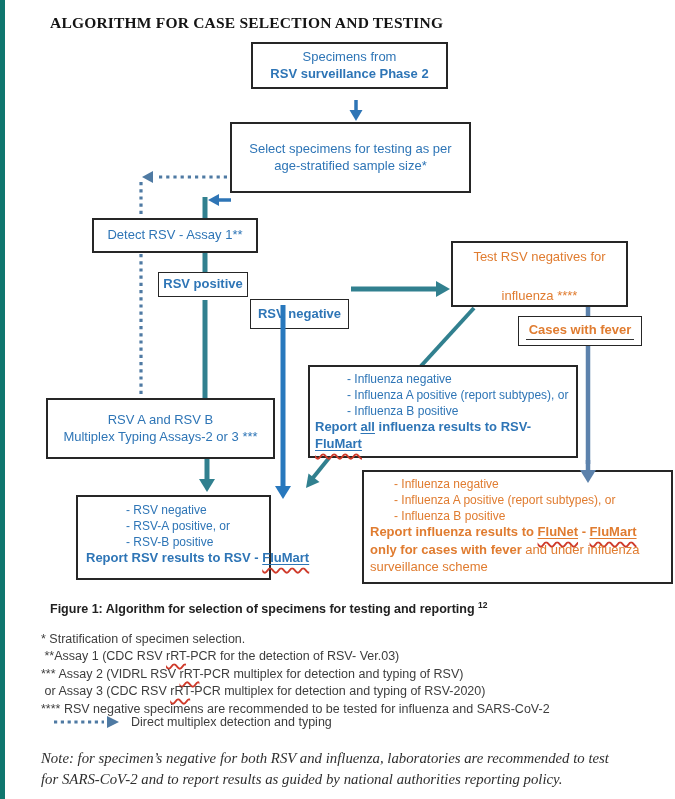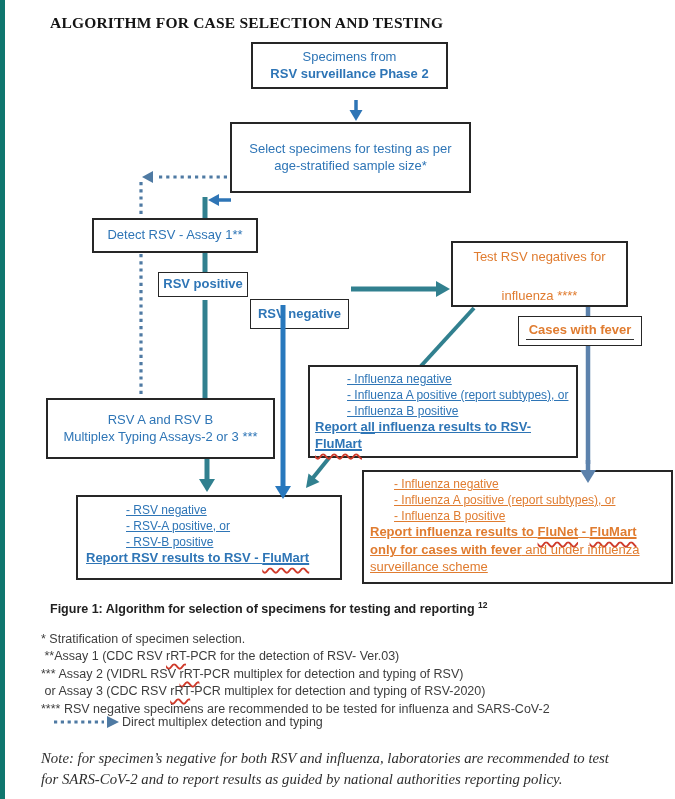--- a/index.html
+++ b/index.html
@@ -4,34 +4,34 @@
 <style>
   html,body{margin:0;padding:0;background:#fff;}
   #page{position:relative;width:675px;height:799px;background:#fff;overflow:hidden;
         font-family:"Liberation Sans",sans-serif;border-left:5px solid #0f766e;}
   svg.layer{position:absolute;left:0;top:0;pointer-events:none;}
   .box{position:absolute;background:#fff;border:2px solid #262626;box-sizing:border-box;
        color:#2E75B6;font-size:13px;line-height:1.3;display:flex;flex-direction:column;
        justify-content:center;align-items:center;text-align:center;z-index:2;}
   .box .bold{font-weight:bold;}
   .orange{color:#E07C30;}
-  .leftbox{align-items:flex-start;text-align:left;justify-content:flex-start;text-decoration:underline;}
+  .leftbox{align-items:flex-start;text-align:left;justify-content:flex-start;}
   .items{font-size:12px;white-space:nowrap;line-height:1.32;}
   .reportline{font-weight:bold;font-size:13px;white-space:nowrap;line-height:1.3;}
   .link{text-decoration:underline wavy #cf3a2a;text-decoration-thickness:1.5px;text-underline-offset:5px;}
   .link .inner{text-decoration:underline solid currentColor;text-decoration-thickness:1.2px;text-underline-offset:2px;}
   .wavy{text-decoration:underline wavy #cf3a2a;text-decoration-thickness:1.5px;text-underline-offset:3px;}
   .ul{text-decoration:underline solid currentColor;text-decoration-thickness:1.2px;text-underline-offset:2px;}
   .title{position:absolute;left:45px;top:14px;font-family:"Liberation Serif",serif;
          font-weight:bold;font-size:15.5px;color:#141414;letter-spacing:.2px;z-index:2;}
   .caption{position:absolute;left:45px;top:600px;font-weight:bold;font-size:12.5px;color:#212121;z-index:2;}
   .caption sup{font-size:8.5px;}
   .fnblock{position:absolute;left:36px;top:631px;font-size:12.5px;color:#3d3d3d;line-height:17.4px;z-index:2;}
   .fn{white-space:pre-wrap;}
-  .legendrow{position:absolute;left:47px;top:715px;display:flex;align-items:center;gap:0;
+  .legendrow{position:absolute;left:47px;top:715px;display:flex;align-items:center;gap:9px;
              font-size:12.5px;color:#3d3d3d;z-index:2;}
   .note{position:absolute;left:36px;top:748px;width:615px;font-family:"Liberation Serif",serif;
         font-style:italic;font-size:14.8px;color:#2e2e2e;line-height:1.45;z-index:2;}
   .feverline{border-bottom:1.6px solid #333;padding:0 3px 1px 3px;font-weight:bold;}
 </style>
 </head>
 <body>
 
 <div id="page">
 
@@ -122,21 +122,21 @@
     <div class="items" style="padding-left:32px;">- Influenza B positive</div>
     <div class="reportline"><span>Report </span><span class="ul">all</span><span> influenza results to RSV-</span></div>
     <div class="reportline"><span class="link"><span class="inner">FluMart</span></span></div>
   </div>
 
   <div class="box" style="left:41px;top:398px;width:229px;height:61px;">
     <div>RSV A and RSV B</div>
     <div>Multiplex Typing Assays-2 or 3 ***</div>
   </div>
 
-  <div class="box leftbox" style="left:71px;top:495px;width:266px;height:85px;padding:6px 4px 4px 8px;">
+  <div class="box leftbox" style="left:71px;top:495px;width:195px;height:85px;padding:6px 4px 4px 8px;">
     <div class="items" style="padding-left:40px;">- RSV negative</div>
     <div class="items" style="padding-left:40px;">- RSV-A positive, or</div>
     <div class="items" style="padding-left:40px;">- RSV-B positive</div>
     <div class="reportline"><span>Report RSV results to RSV - </span><span class="link"><span class="inner">FluMart</span></span></div>
   </div>
 
   <div class="box orange leftbox" style="left:357px;top:470px;width:311px;height:114px;padding:5px 4px 4px 6px;">
     <div class="items" style="padding-left:24px;">- Influenza negative</div>
     <div class="items" style="padding-left:24px;">- Influenza A positive (report subtypes), or</div>
     <div class="items" style="padding-left:24px;">- Influenza B positive</div>

